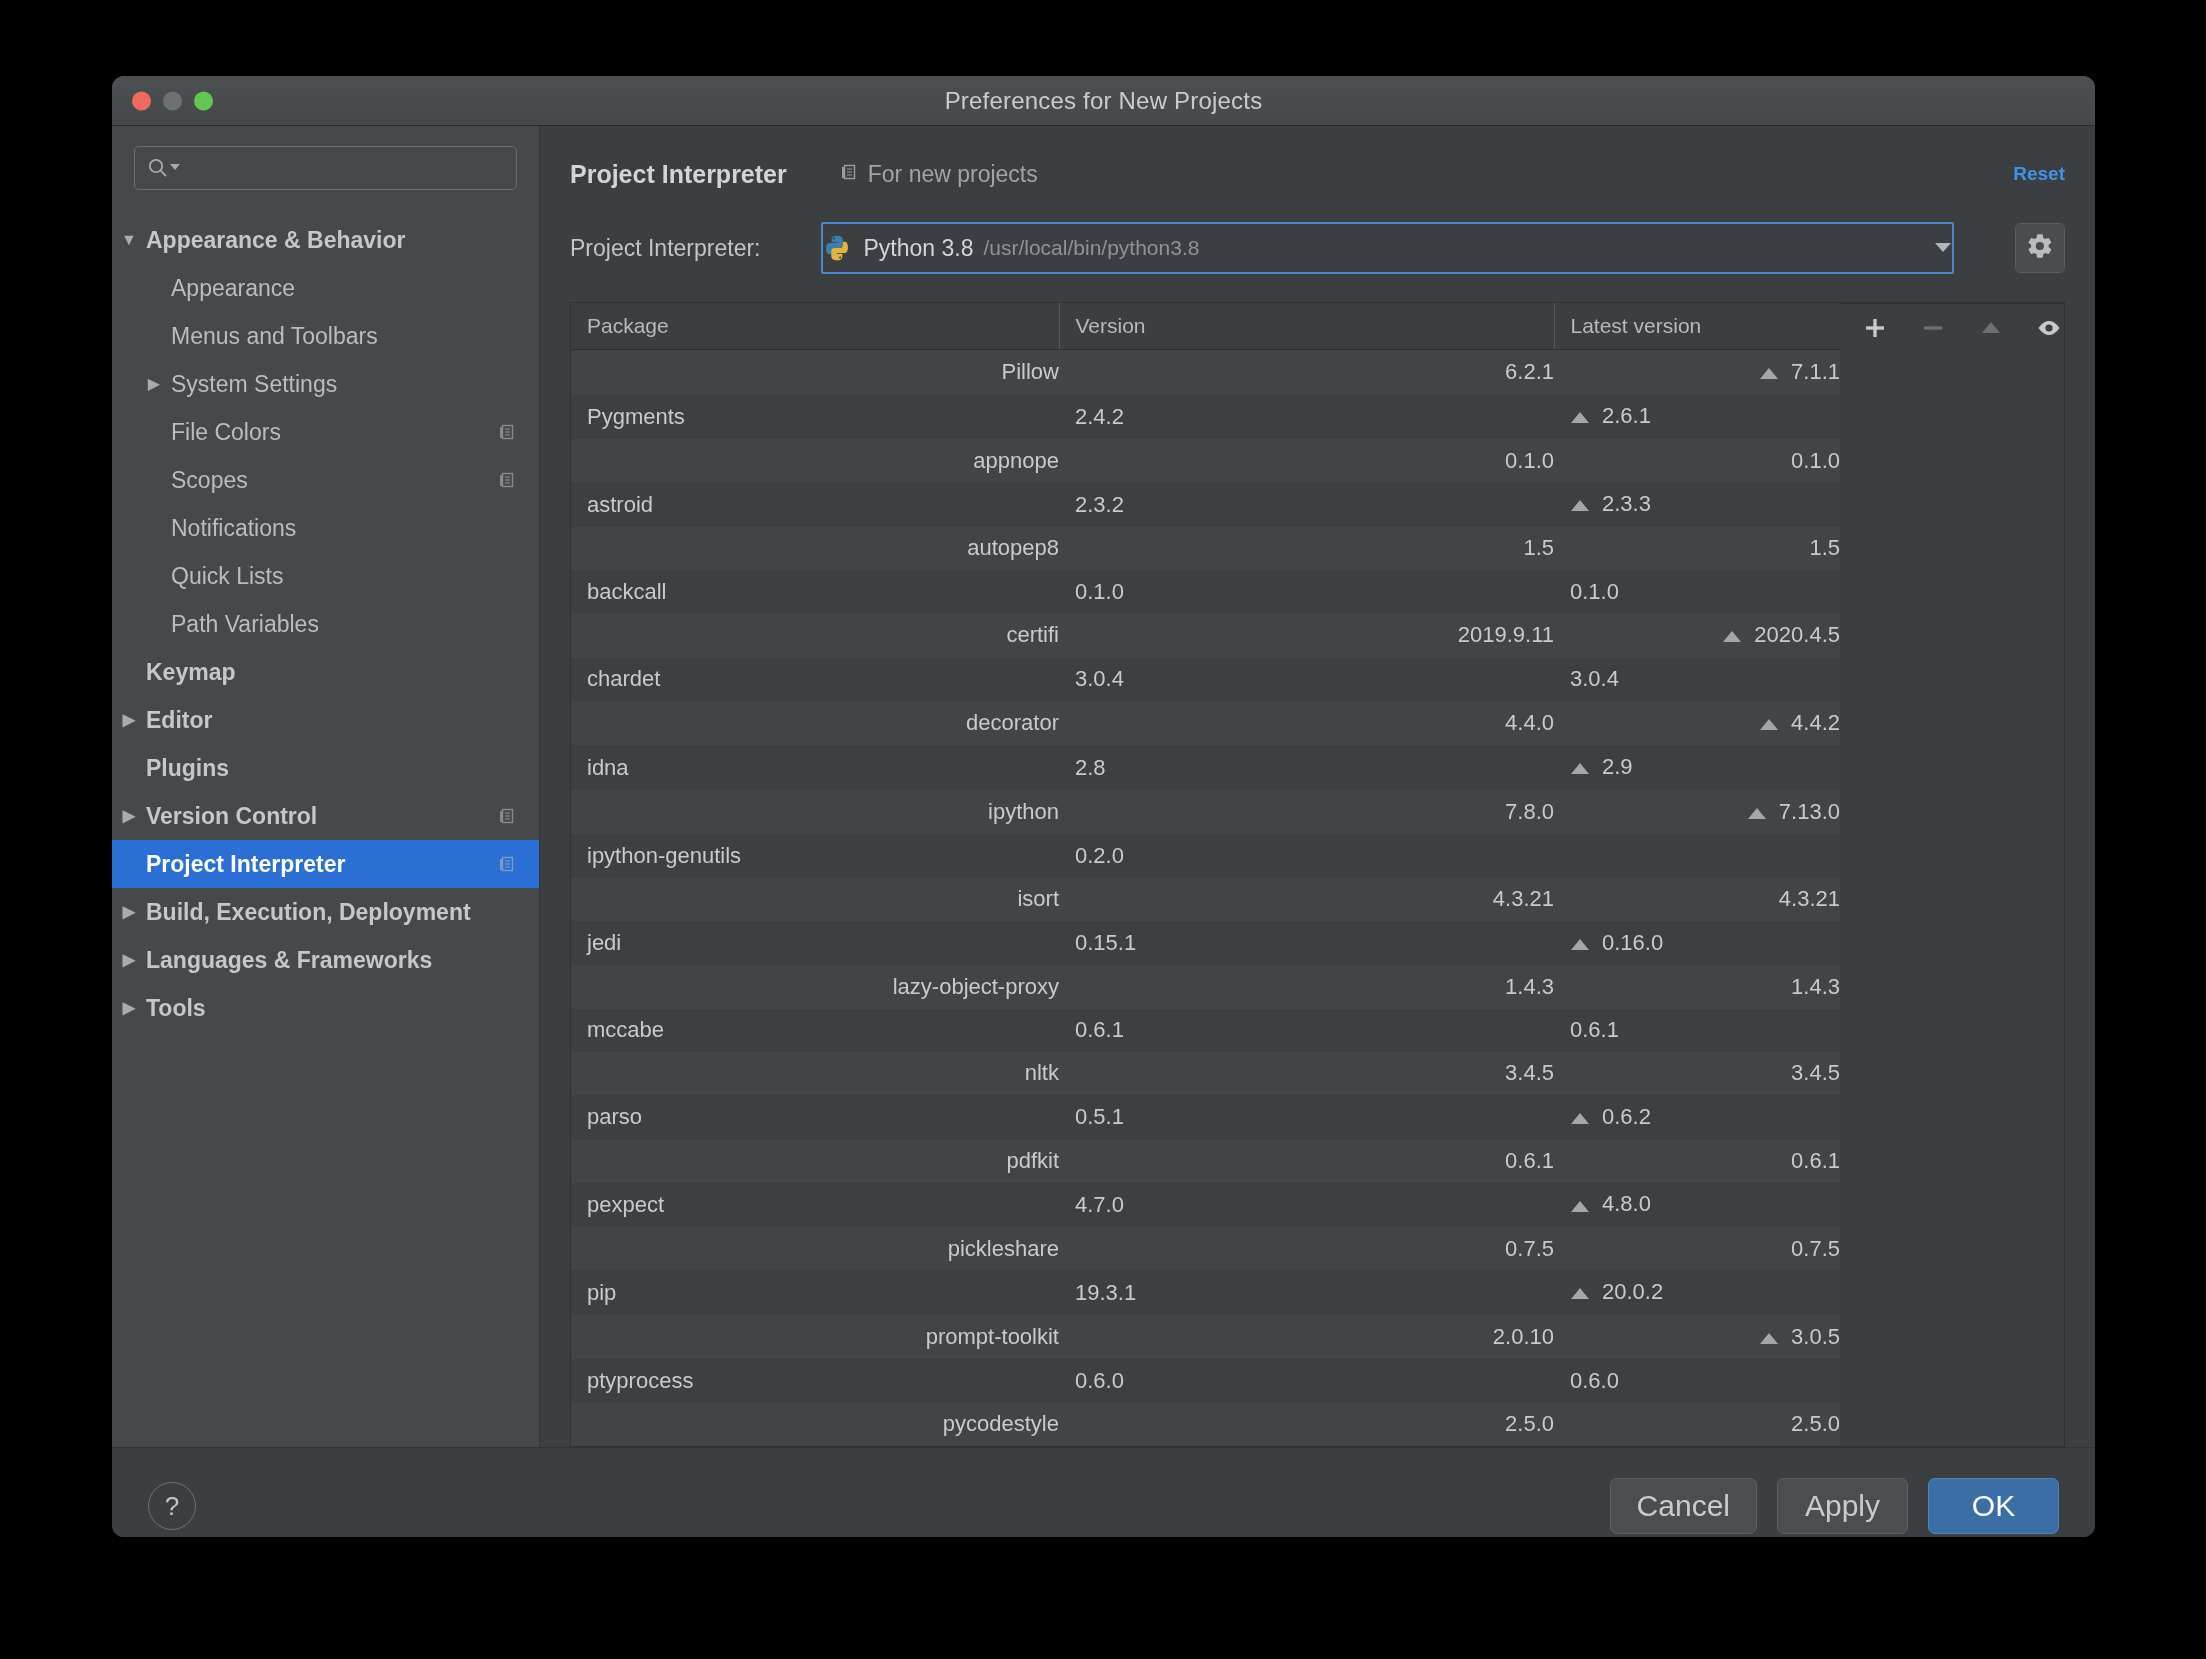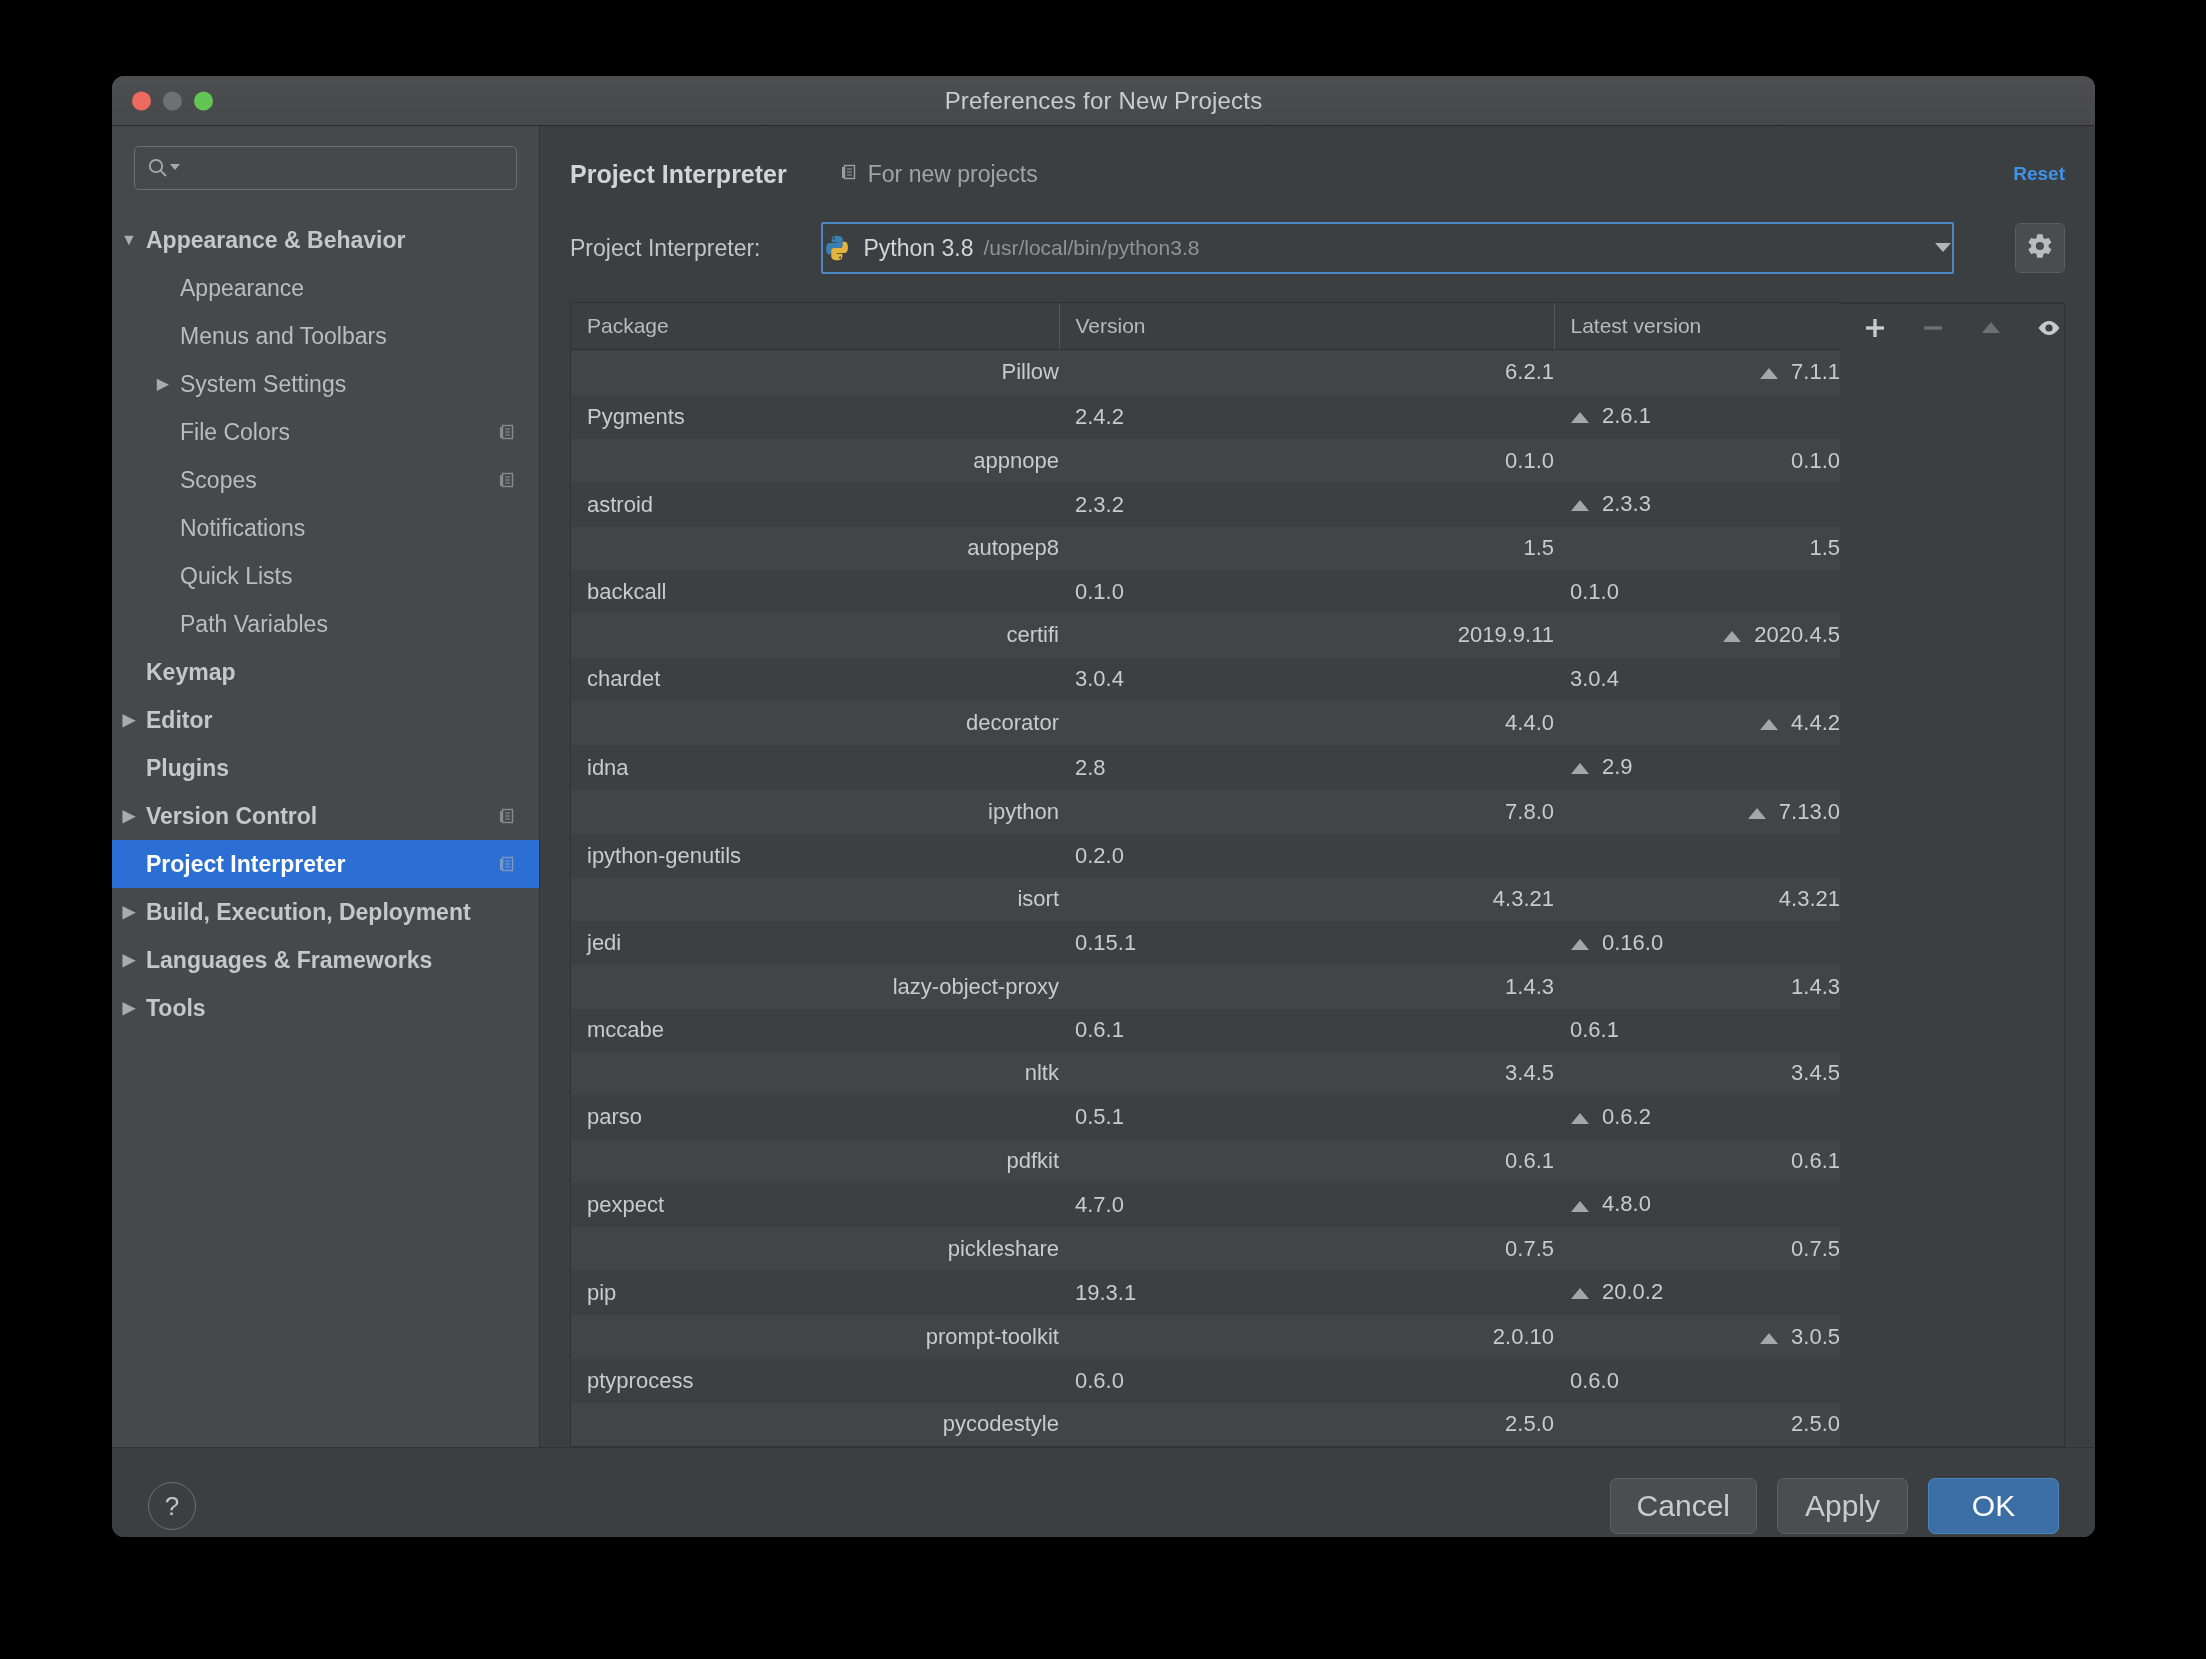--- a/index.html
+++ b/index.html
@@ -73,21 +73,21 @@
     white-space: nowrap;
     cursor: default;
   }
   .nav-item .twisty {
     width: 34px; flex-shrink: 0; text-align: center;
     font-size: 16px; color: #a8acae; line-height: 1;
   }
   .nav-item .nav-label { flex: 1; }
   .nav-item.top { font-weight: bold; color: #c5c8cb; }
   .nav-item.child .twisty { width: 34px; }
-  .nav-item.child { padding-left: 34px; }
+  .nav-item.child { padding-left: 25px; }
   .nav-item.selected { background: #2b6fd4; color: #ffffff; }
   .nav-item.selected .nav-label { font-weight: bold; color: #ffffff; }
   .copy-badge { opacity: .62; flex-shrink: 0; display: flex; }
 
   
   #main {
     flex: 1;
     background: #3c3f41;
     padding: 24px 30px 0 30px;
     display: flex; flex-direction: column;

